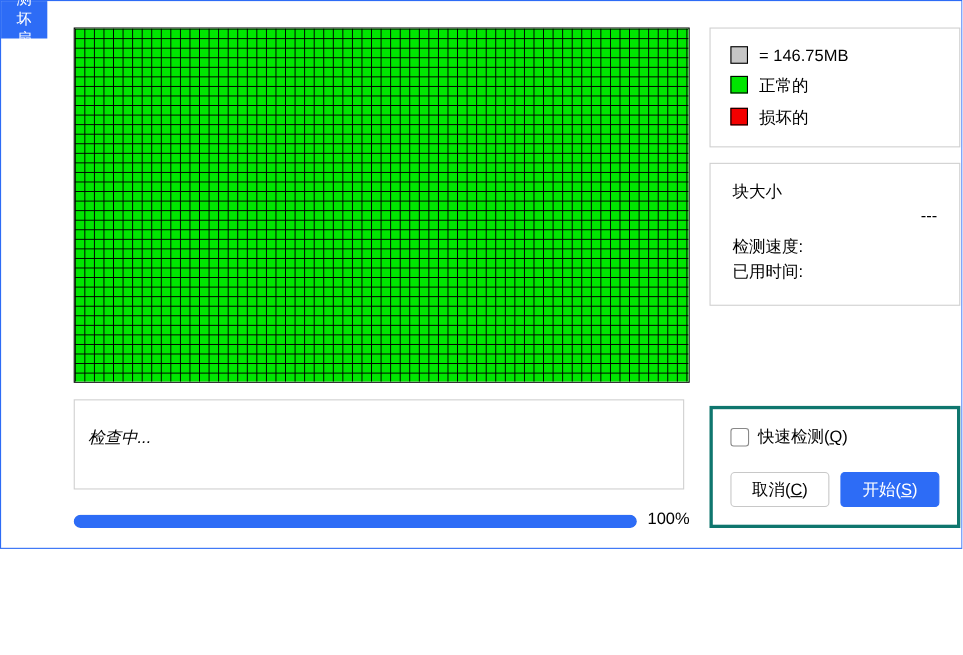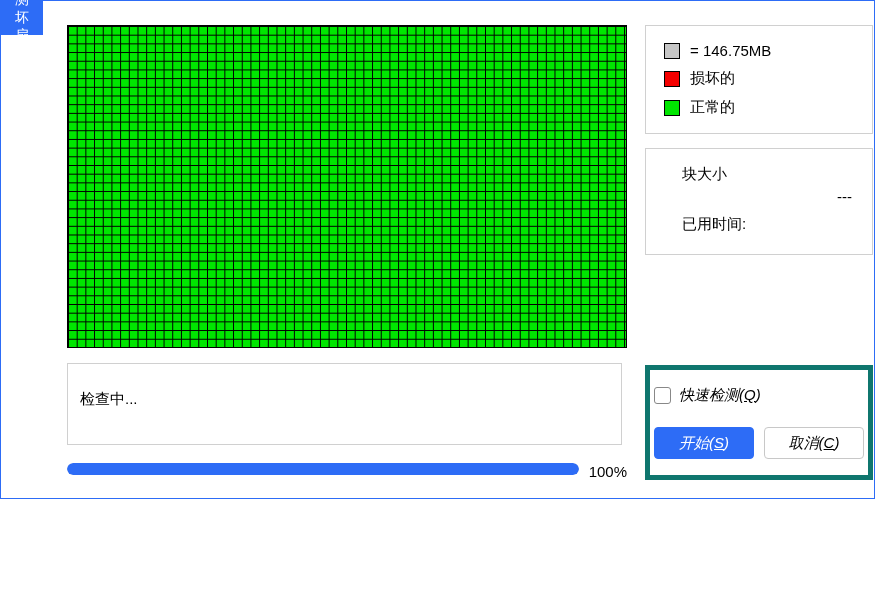--- a/index.html
+++ b/index.html
@@ -59,25 +59,26 @@
     background-size: 8.7px 8.7px;
   }
   .status-box {
     margin-top: 15px;
     width: 555px;
     height: 85px;
     border: 1px solid #d0d0d0;
     padding: 22px 12px;
     font-size: 15px;
     line-height: 1.7;
+    font-style: italic;
   }
   .progress-row {
     margin-top: 18px;
     display: flex;
-    align-items: flex-start;
+    align-items: flex-end;
     gap: 10px;
   }
   .progress-bar {
     flex: 1;
     height: 12px;
     border-radius: 6px;
     background: #e6e6e6;
     overflow: hidden;
     position: relative;
   }
@@ -88,51 +89,49 @@
   }
   .progress-label {
     font-size: 15px;
   }
   .panel {
     border: 1px solid #d0d0d0;
     padding: 16px 18px;
   }
   .legend-row {
     display: flex;
-    align-items: center;
     gap: 10px;
     margin-bottom: 10px;
     font-size: 15px;
   }
   .legend-row:last-child { margin-bottom: 0; }
   .swatch {
     width: 16px;
     height: 16px;
     border: 1px solid #000;
     flex-shrink: 0;
   }
   .swatch-gray { background: #c6c6c6; }
   .swatch-green { background: #00e600; }
   .swatch-red { background: #f40000; }
   .stats-panel {
     border: 1px solid #d0d0d0;
-    padding: 16px 20px 16px 36px;
+    padding: 16px 20px 16px 20px;
     font-size: 15px;
   }
   .stat-label { margin-bottom: 4px; }
   .stat-value {
     text-align: right;
     margin-bottom: 10px;
   }
   .stat-value:last-child { margin-bottom: 0; }
   .bottom-panel {
-    border: 5px solid #0f766e;
-    padding: 16px 4px;
+    border: 3px solid #0f766e;
+    padding: 16px 16px;
     margin-top: auto;
-    font-style: italic;
   }
   .check-row {
     display: flex;
     align-items: center;
     gap: 8px;
     font-size: 15px;
     margin-bottom: 22px;
   }
   .checkbox {
     width: 17px;
@@ -194,45 +193,46 @@
     </div>
 
     <div class="right-col">
 
       <div class="panel">
         <div class="legend-row">
           <span class="swatch swatch-gray"></span>
           <span><span>=</span> <span>146.75MB</span></span>
         </div>
         <div class="legend-row">
+          <span class="swatch swatch-green"></span>
+          <span>正常的</span>
+        </div>
+        <div class="legend-row">
           <span class="swatch swatch-red"></span>
           <span>损坏的</span>
-        </div>
-        <div class="legend-row">
-          <span class="swatch swatch-green"></span>
-          <span>正常的</span>
         </div>
       </div>
 
       <div class="stats-panel">
         <div class="stat-label">块大小</div>
         <div class="stat-value">---</div>
+        <div class="stat-label">检测速度:</div>
         <div class="stat-label">已用时间:</div>
       </div>
 
       <div class="bottom-panel">
         <div class="check-row">
           <span class="checkbox"></span>
           <span><span>快速检测(</span><span class="underline">Q</span><span>)</span></span>
         </div>
         <div class="btn-row">
+          <div class="btn btn-default">
+            <span><span>取消(</span><span class="underline">C</span><span>)</span></span>
+          </div>
           <div class="btn btn-primary">
             <span><span>开始(</span><span class="underline">S</span><span>)</span></span>
           </div>
-          <div class="btn btn-default">
-            <span><span>取消(</span><span class="underline">C</span><span>)</span></span>
-          </div>
         </div>
       </div>
 
     </div>
   </div>
 </div>
 
 </body></html>

